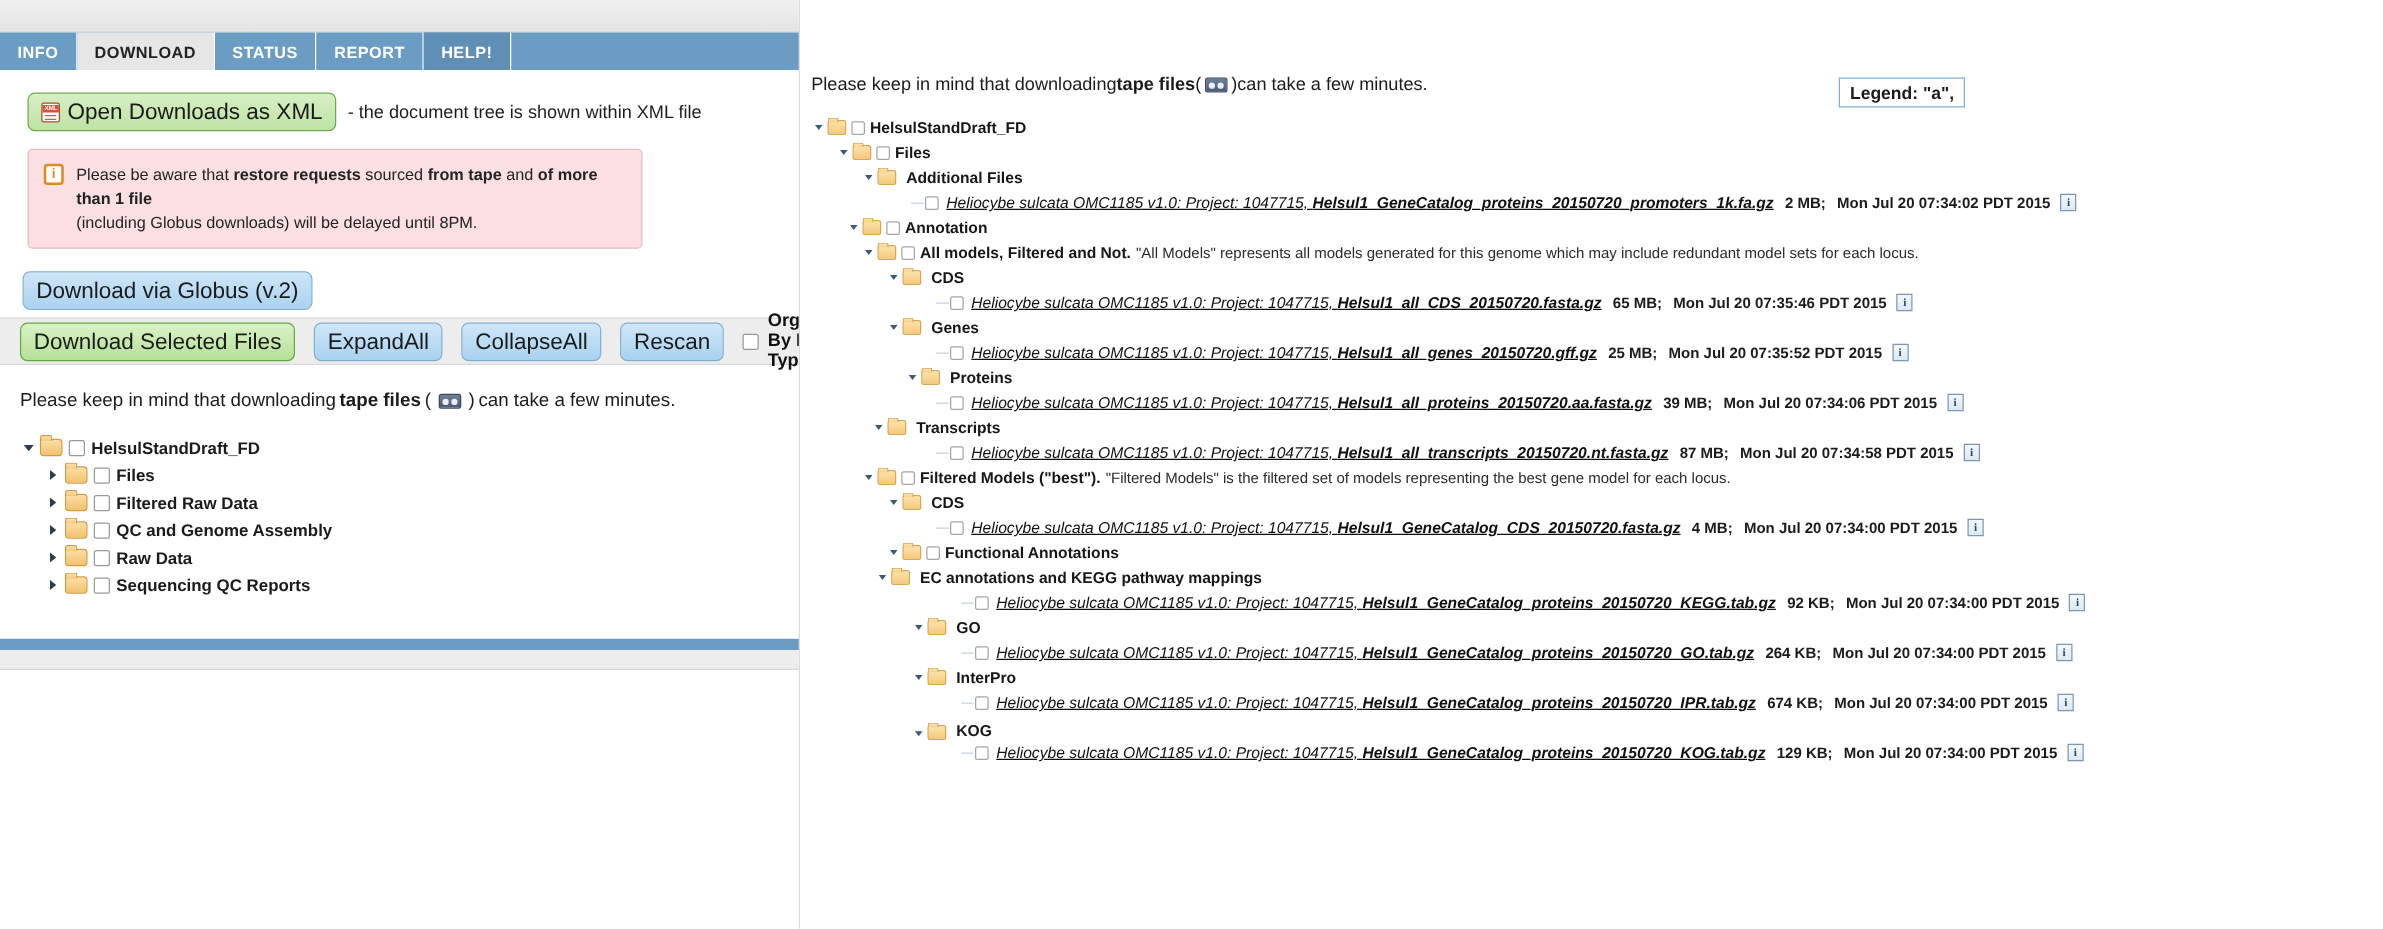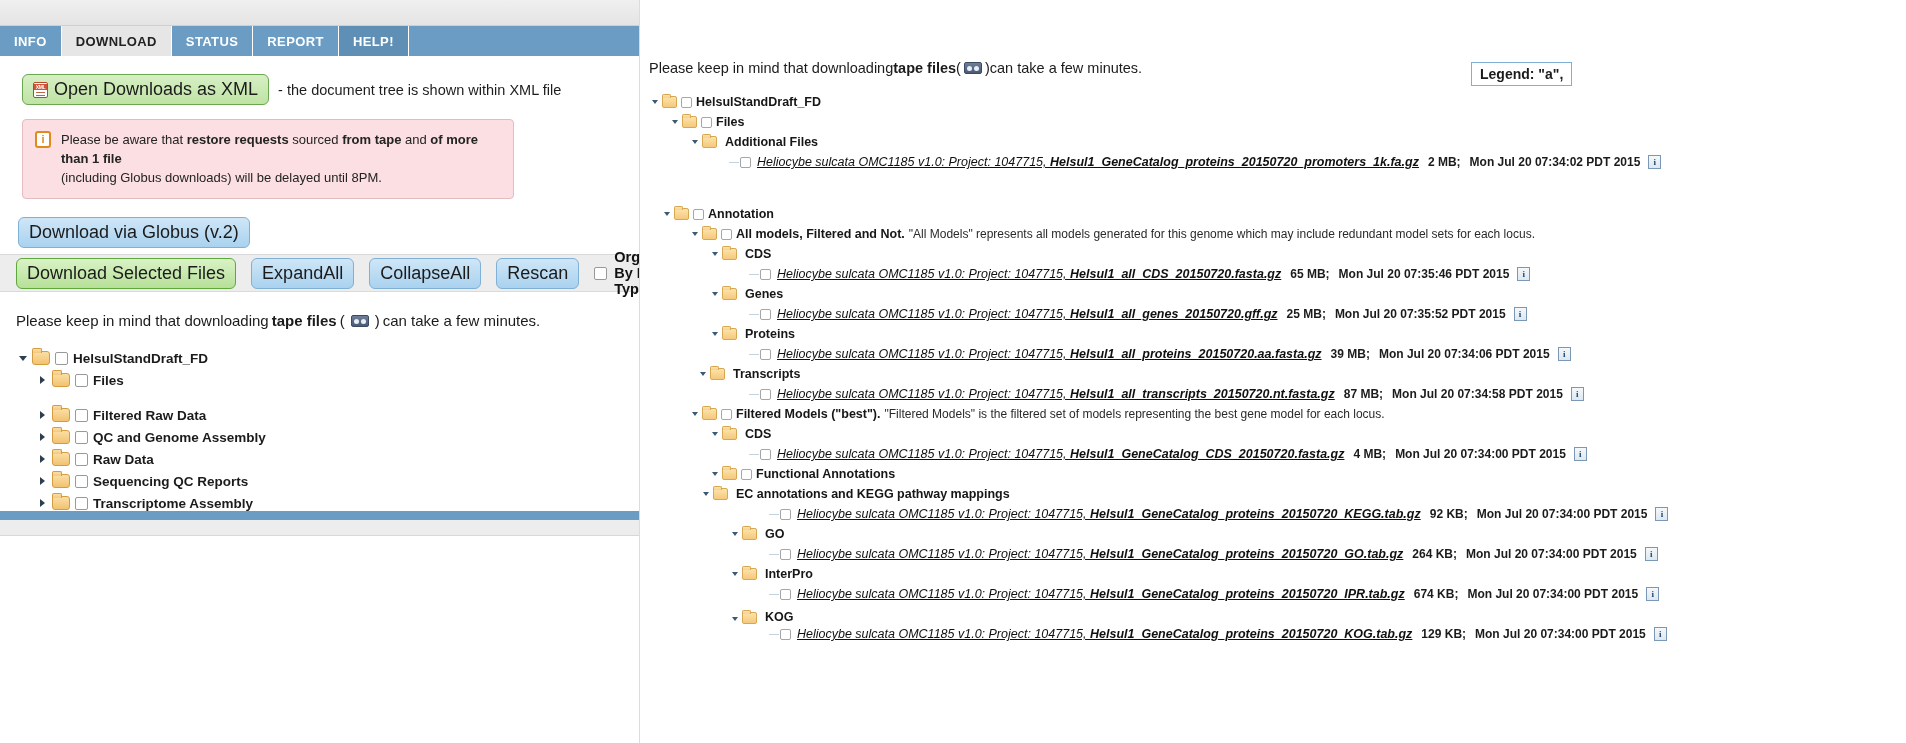--- a/index.html
+++ b/index.html
@@ -263,49 +263,43 @@
             <span class="folder"></span>
             <span class="cbx"></span>
             <span class="lbl">HelsulStandDraft_FD</span>
           </div>
           <div class="lrow" style="padding-left: 20px;">
             <span class="twist tw-right"></span>
             <span class="folder"></span>
             <span class="cbx"></span>
             <span class="lbl">Files</span>
           </div>
-          <div class="lrow" style="padding-left: 20px; margin-top: 13px;">
-            <span class="twist tw-right"></span>
-            <span class="folder"></span>
-            <span class="cbx"></span>
-            <span class="lbl">Filtered Raw Data</span>
-          </div>
           <div class="lrow" style="padding-left: 20px;">
             <span class="twist tw-right"></span>
             <span class="folder"></span>
             <span class="cbx"></span>
-            <span class="lbl">QC and Genome Assembly</span>
+            <span class="lbl">Filtered Raw Data</span>
           </div>
           <div class="lrow" style="padding-left: 20px;">
             <span class="twist tw-right"></span>
             <span class="folder"></span>
             <span class="cbx"></span>
-            <span class="lbl">Raw Data</span>
+            <span class="lbl">QC and Genome Assembly</span>
           </div>
           <div class="lrow" style="padding-left: 20px;">
             <span class="twist tw-right"></span>
             <span class="folder"></span>
             <span class="cbx"></span>
-            <span class="lbl">Sequencing QC Reports</span>
+            <span class="lbl">Raw Data</span>
           </div>
           <div class="lrow" style="padding-left: 20px;">
             <span class="twist tw-right"></span>
             <span class="folder"></span>
             <span class="cbx"></span>
-            <span class="lbl">Transcriptome Assembly</span>
+            <span class="lbl">Sequencing QC Reports</span>
           </div>
         </div>
 
       <div class="blue-strip" style="top:455px;"></div>
       <div class="gray-strip" style="top:464px;"></div>
     </div>
   </div>
 
   <div class="right-panel">
     <div class="r-tape-note">
@@ -338,21 +332,21 @@
           <span class="rlbl">Additional Files</span>
         </div>
         <div class="rrow" style="padding-left: 88px;">
           <span class="stub"></span>
           <span class="rcbx"></span>
           <span class="fname"><span>Heliocybe sulcata OMC1185 v1.0: Project: 1047715, </span><b>Helsul1_GeneCatalog_proteins_20150720_promoters_1k.fa.gz</b></span>
           <span class="fmeta">2 MB;</span>
           <span class="fmeta">Mon Jul 20 07:34:02 PDT 2015</span>
           <span class="info-ico">i</span>
         </div>
-        <div class="rrow" style="padding-left: 20px; margin-top: 32px;">
+        <div class="rrow" style="padding-left: 36px;">
           <span class="rtwist rtw-down"></span>
           <span class="rfolder"></span>
           <span class="rcbx"></span>
           <span class="rlbl">Annotation</span>
         </div>
         <div class="rrow" style="padding-left: 48px;">
           <span class="rtwist rtw-down"></span>
           <span class="rfolder"></span>
           <span class="rcbx"></span>
           <span class="rlbl">All models, Filtered and Not.</span>
@@ -377,21 +371,21 @@
           <span class="rlbl">Genes</span>
         </div>
         <div class="rrow" style="padding-left: 108px;">
           <span class="stub"></span>
           <span class="rcbx"></span>
           <span class="fname"><span>Heliocybe sulcata OMC1185 v1.0: Project: 1047715, </span><b>Helsul1_all_genes_20150720.gff.gz</b></span>
           <span class="fmeta">25 MB;</span>
           <span class="fmeta">Mon Jul 20 07:35:52 PDT 2015</span>
           <span class="info-ico">i</span>
         </div>
-        <div class="rrow" style="padding-left: 68px;">
+        <div class="rrow" style="padding-left: 68px; margin-left: 15px;">
           <span class="rtwist rtw-down"></span>
           <span class="rfolder"></span>
           <span class="rlbl">Proteins</span>
         </div>
         <div class="rrow" style="padding-left: 108px;">
           <span class="stub"></span>
           <span class="rcbx"></span>
           <span class="fname"><span>Heliocybe sulcata OMC1185 v1.0: Project: 1047715, </span><b>Helsul1_all_proteins_20150720.aa.fasta.gz</b></span>
           <span class="fmeta">39 MB;</span>
           <span class="fmeta">Mon Jul 20 07:34:06 PDT 2015</span>

